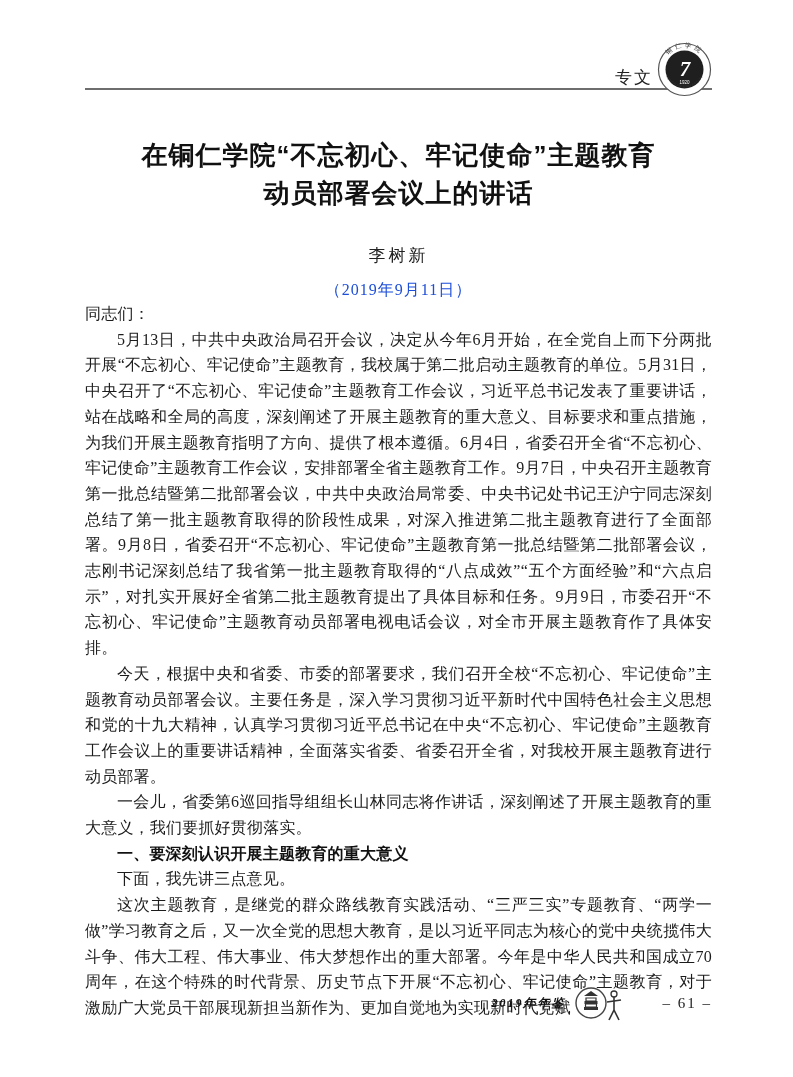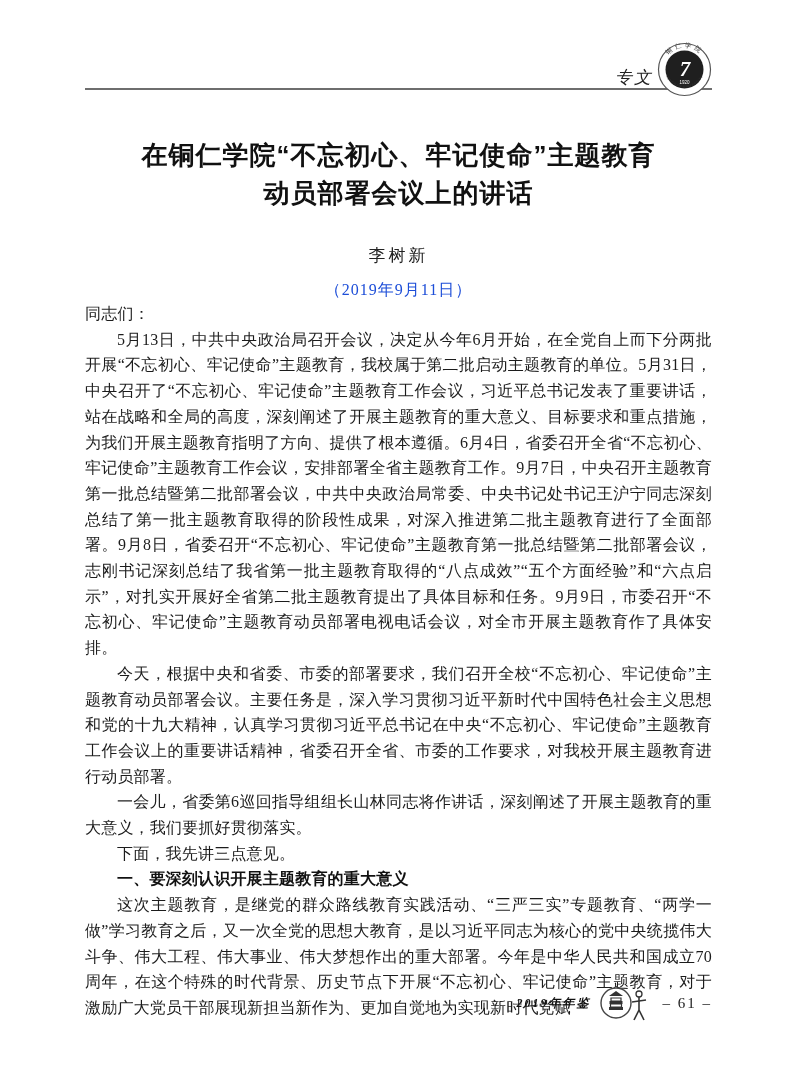--- a/index.html
+++ b/index.html
@@ -14,21 +14,20 @@
   }
   
   .head-rule{
     position:absolute;left:85px;top:88px;
     width:627px;height:2px;
     background:#6e6e6e;
   }
   .head-label{
     position:absolute;right:140px;top:66px;
     font-family:"Liberation Serif","DejaVu Serif",serif;
-    font-style:italic;
     font-size:17px;color:#222;
     letter-spacing:2px;
   }
   .seal{
     position:absolute;left:657px;top:42px;
     width:55px;height:55px;
   }
   
   .content{
     position:absolute;left:85px;top:0;width:627px;
@@ -74,21 +73,21 @@
     display:flex;align-items:center;
     height:42px;
   }
   .book{
     font-weight:bold;font-style:italic;
     font-size:12px;letter-spacing:2px;color:#111;
     margin-right:8px;
   }
   .emblem{display:inline-block;width:52px;height:42px;margin-right:12px;}
   .pageno{
-    font-size:15px;letter-spacing:2px;color:#222;
+    font-size:15px;letter-spacing:2px;color:#222;margin-left:25px;
   }
 </style>
 </head>
 <body>
 
 <div class="page">
 
   <div class="head-rule"></div>
   <div class="head-label">专文</div>
 
@@ -114,24 +113,24 @@
       <span>在铜仁学院“不忘初心、牢记使命”主题教育</span><br>
       <span>动员部署会议上的讲话</span>
     </h1>
 
     <div class="author">李树新</div>
     <div class="date">（2019年9月11日）</div>
 
     <div class="body">
       <p class="salutation">同志们：</p>
       <p class="para">5月13日，中共中央政治局召开会议，决定从今年6月开始，在全党自上而下分两批开展“不忘初心、牢记使命”主题教育，我校属于第二批启动主题教育的单位。5月31日，中央召开了“不忘初心、牢记使命”主题教育工作会议，习近平总书记发表了重要讲话，站在战略和全局的高度，深刻阐述了开展主题教育的重大意义、目标要求和重点措施，为我们开展主题教育指明了方向、提供了根本遵循。6月4日，省委召开全省“不忘初心、牢记使命”主题教育工作会议，安排部署全省主题教育工作。9月7日，中央召开主题教育第一批总结暨第二批部署会议，中共中央政治局常委、中央书记处书记王沪宁同志深刻总结了第一批主题教育取得的阶段性成果，对深入推进第二批主题教育进行了全面部署。9月8日，省委召开“不忘初心、牢记使命”主题教育第一批总结暨第二批部署会议，志刚书记深刻总结了我省第一批主题教育取得的“八点成效”“五个方面经验”和“六点启示”，对扎实开展好全省第二批主题教育提出了具体目标和任务。9月9日，市委召开“不忘初心、牢记使命”主题教育动员部署电视电话会议，对全市开展主题教育作了具体安排。</p>
-      <p class="para">今天，根据中央和省委、市委的部署要求，我们召开全校“不忘初心、牢记使命”主题教育动员部署会议。主要任务是，深入学习贯彻习近平新时代中国特色社会主义思想和党的十九大精神，认真学习贯彻习近平总书记在中央“不忘初心、牢记使命”主题教育工作会议上的重要讲话精神，省委召开全省、市委的工作要求，对我校开展主题教育进行动员部署。</p>
+      <p class="para">今天，根据中央和省委、市委的部署要求，我们召开全校“不忘初心、牢记使命”主题教育动员部署会议。主要任务是，深入学习贯彻习近平新时代中国特色社会主义思想和党的十九大精神，认真学习贯彻习近平总书记在中央“不忘初心、牢记使命”主题教育工作会议上的重要讲话精神，全面落实省委、省委召开全省，对我校开展主题教育进行动员部署。</p>
       <p class="para">一会儿，省委第6巡回指导组组长山林同志将作讲话，深刻阐述了开展主题教育的重大意义，我们要抓好贯彻落实。</p>
+      <p class="para heading">一、要深刻认识开展主题教育的重大意义</p>
       <p class="para">下面，我先讲三点意见。</p>
-      <p class="para heading">一、要深刻认识开展主题教育的重大意义</p>
       <p class="para">这次主题教育，是继党的群众路线教育实践活动、“三严三实”专题教育、“两学一做”学习教育之后，又一次全党的思想大教育，是以习近平同志为核心的党中央统揽伟大斗争、伟大工程、伟大事业、伟大梦想作出的重大部署。今年是中华人民共和国成立70周年，在这个特殊的时代背景、历史节点下开展“不忘初心、牢记使命”主题教育，对于激励广大党员干部展现新担当新作为、更加自觉地为实现新时代党赋</p>
     </div>
   </div>
 
   <div class="footer">
     <span class="book">2019年年鉴</span>
     <span class="emblem">
       <svg viewBox="0 0 52 42" width="52" height="42">
 
         <circle cx="17" cy="21" r="15" fill="none" stroke="#444" stroke-width="1.4"></circle>

